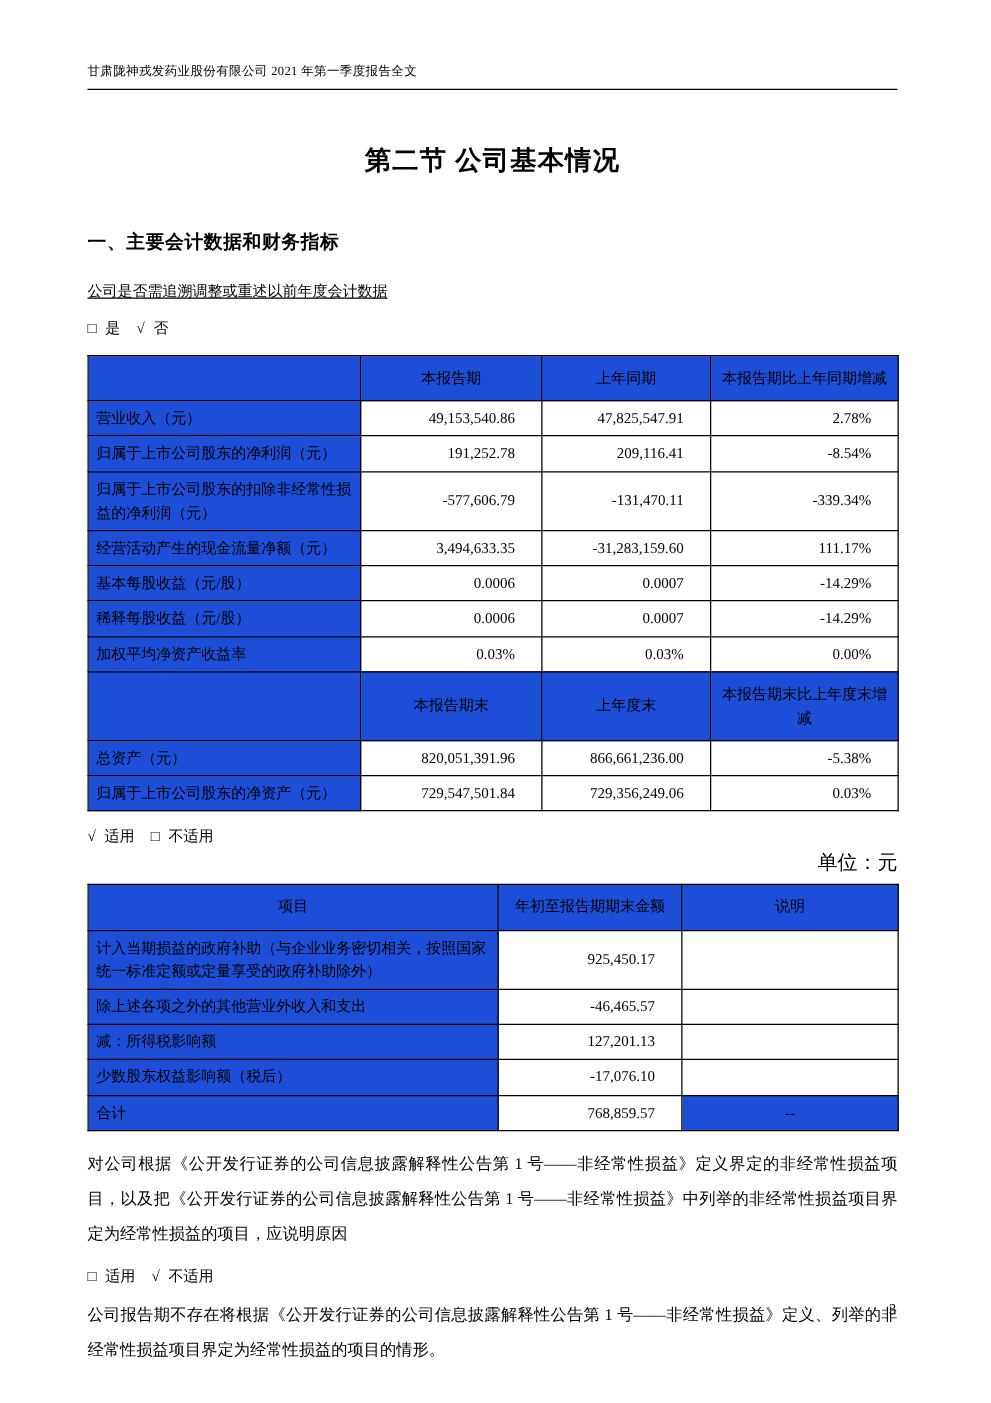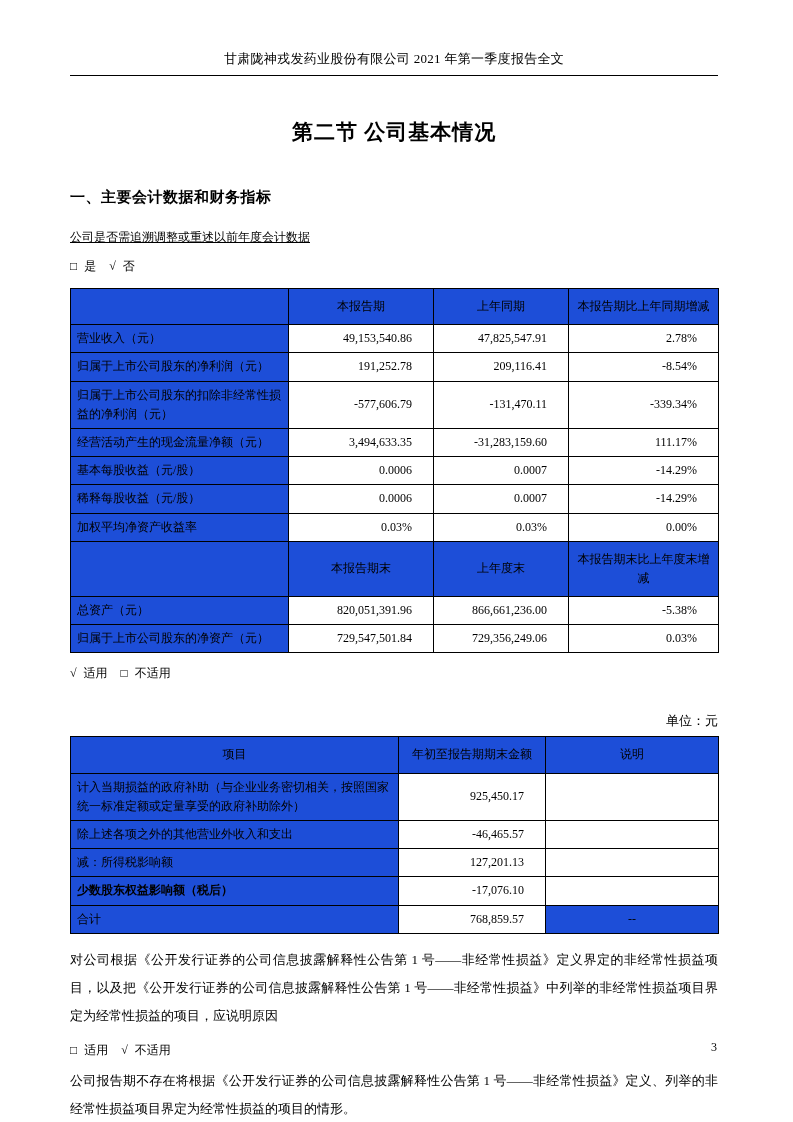--- a/index.html
+++ b/index.html
@@ -1,37 +1,37 @@
 <!DOCTYPE html>
 <html><head>
 <meta charset="utf-8">
 <style>
   html,body{margin:0;padding:0;background:#ffffff;}
   .page{width:793px;height:1122px;position:relative;background:#fff;color:#000;
         font-family:"Liberation Serif","DejaVu Serif",serif;overflow:hidden;}
   .content{padding:50px 75px 0 70px;}
-  .doc-header{text-align:center;font-size:13px;letter-spacing:.3px;
+  .doc-header{text-align:left;font-size:10px;letter-spacing:.3px;
               padding-bottom:7px;border-bottom:1.5px solid #000;}
   .chapter-title{text-align:center;font-size:21px;font-weight:bold;margin-top:42px;letter-spacing:1px;}
   .section-heading{font-size:15px;font-weight:bold;margin-top:42px;letter-spacing:.5px;}
   .para{font-size:12px;margin-top:22px;text-decoration:underline;}
   .choice-line{font-size:12px;margin-top:12px;}
   .choice-line .icon{display:inline-block;margin-right:4px;}
   .choice-line .lbl{margin-right:10px;}
   table{width:648px;border-collapse:collapse;margin-top:13px;table-layout:fixed;
         border:1.5px solid #000;}
   td,th{border:1px solid #000;font-size:12px;font-weight:normal;
         padding:4px 6px;line-height:1.6;vertical-align:middle;word-break:break-all;}
   th.hdr{padding:8px 6px;text-align:center;}
   .gray{background:#1d4ed8;}
   .num{text-align:right;padding-right:21px;}
   .ctr{text-align:center;}
-  .indent{font-weight:bold;}
+  .indent{}
   .sub-line{font-size:12px;margin-top:16px;}
-  .unit-line{text-align:right;font-size:13px;margin-top:30px;}
+  .unit-line{text-align:right;font-size:16px;margin-top:2px;}
   .notes{font-size:13px;line-height:28px;margin-top:12px;text-align:justify;}
   .page-number{position:absolute;right:76px;top:1040px;font-size:12px;}
 </style>
 </head>
 <body>
 
 <div class="page">
   <div class="content">
 
     <div class="doc-header">甘肃陇神戎发药业股份有限公司 2021 年第一季度报告全文</div>

